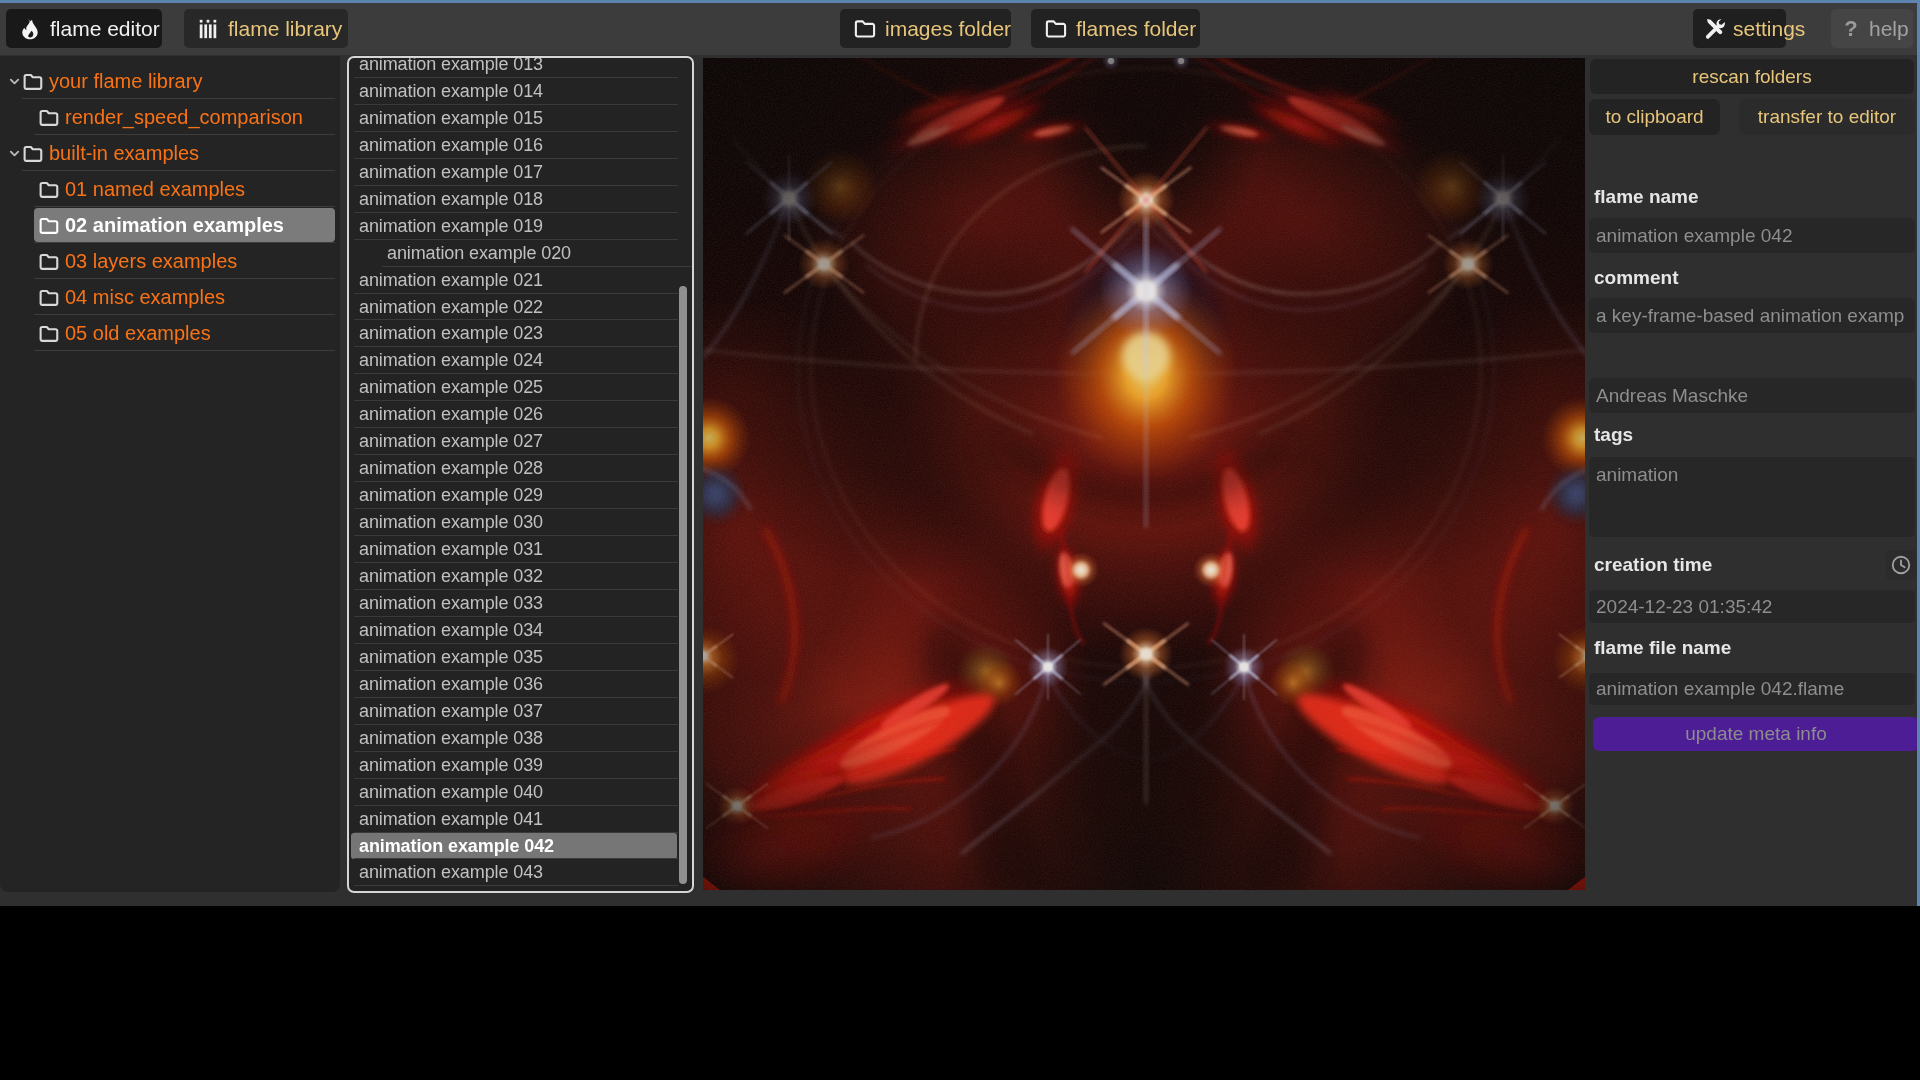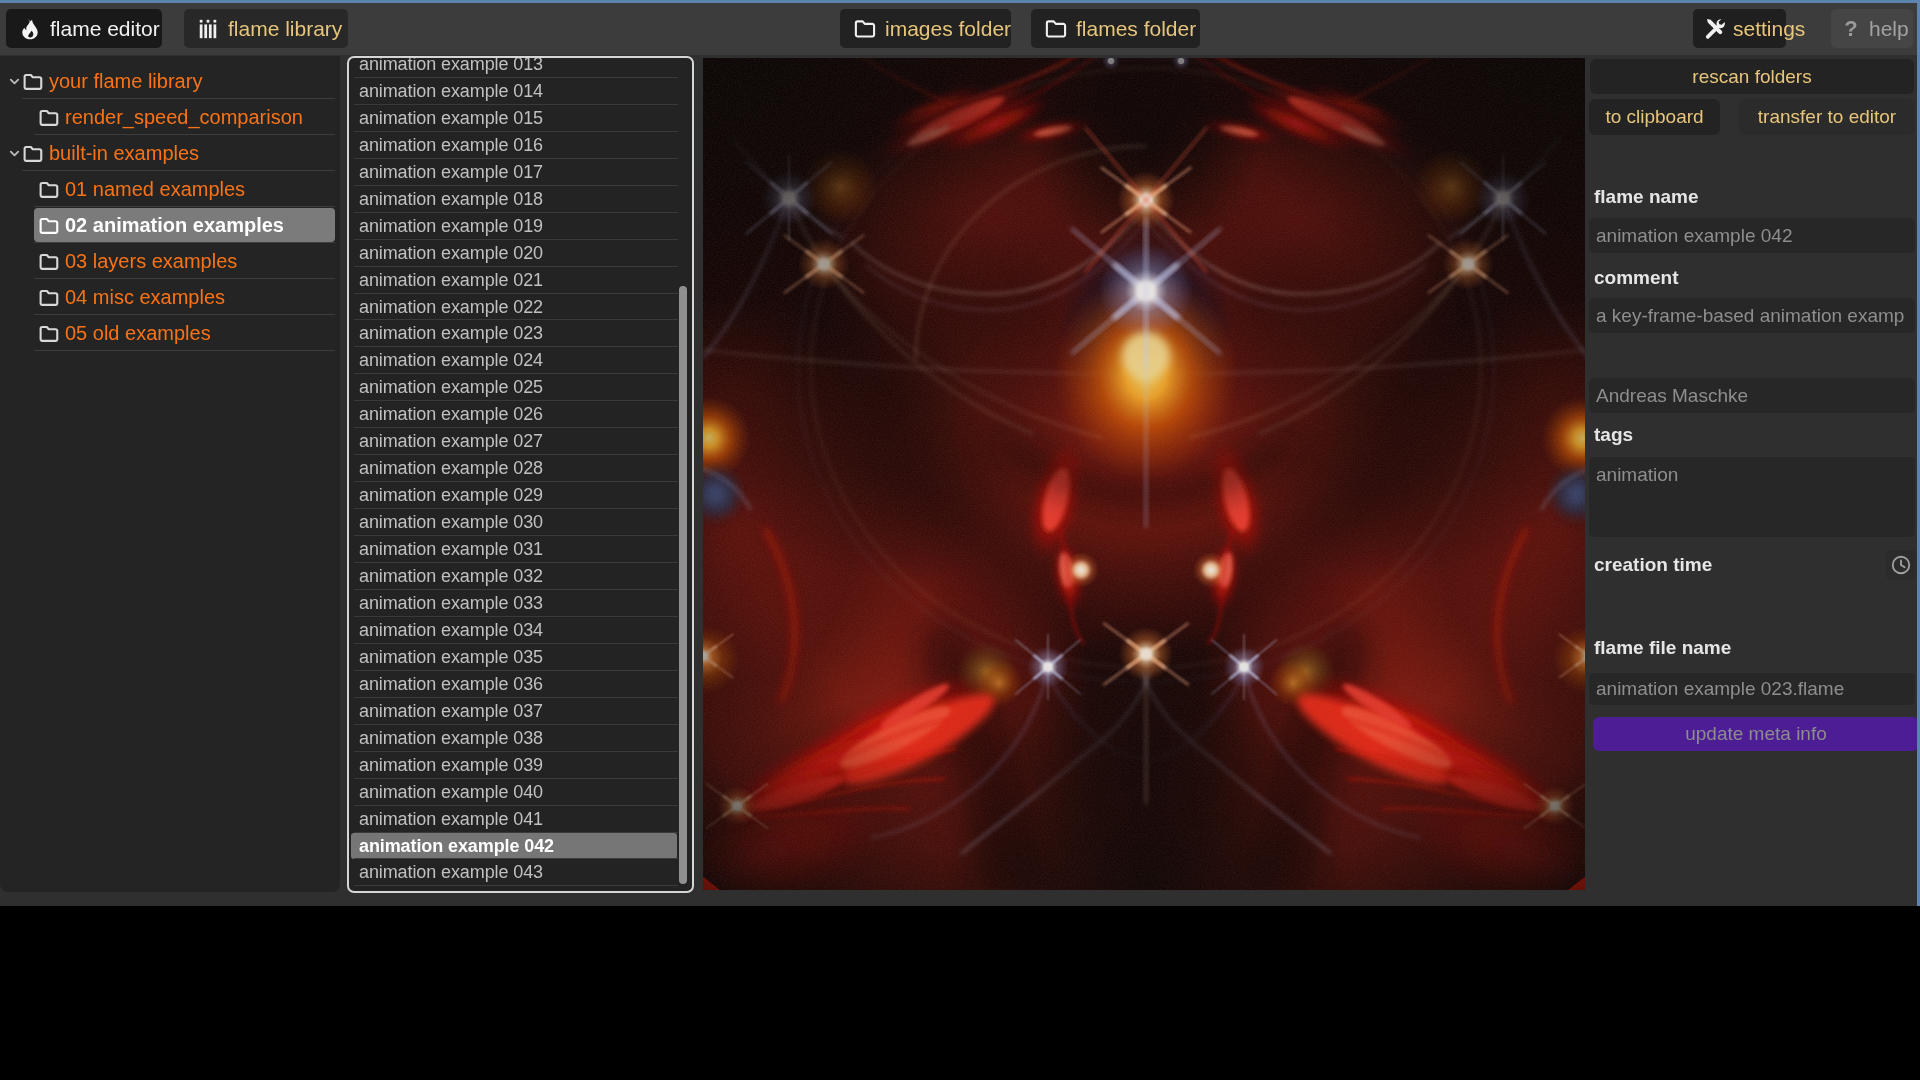--- a/index.html
+++ b/index.html
@@ -284,21 +284,21 @@
         <div class="list-row" style="top: 134.75px;">
           <div class="lhl"></div>
           <span class="ltext">animation example 018</span>
           <div class="lsep"></div>
         </div>
         <div class="list-row" style="top: 161.7px;">
           <div class="lhl"></div>
           <span class="ltext">animation example 019</span>
           <div class="lsep"></div>
         </div>
-        <div class="list-row" style="top: 188.65px;">
+        <div class="list-row" style="top: 188.65px; margin-left: 28px;">
           <div class="lhl"></div>
           <span class="ltext">animation example 020</span>
           <div class="lsep"></div>
         </div>
         <div class="list-row" style="top: 215.6px;">
           <div class="lhl"></div>
           <span class="ltext">animation example 021</span>
           <div class="lsep"></div>
         </div>
         <div class="list-row" style="top: 242.55px;">
@@ -699,23 +699,24 @@
     <div class="dlabel lbl-tags">tags</div>
     <div class="dvalue val-tags">animation</div>
 
     <div class="dlabel lbl-ctime">creation time</div>
     <div class="clockbox">
       <svg width="22" height="22" viewBox="0 0 24 24">
           <circle cx="12" cy="12" r="9" fill="none" stroke="#9f9f9f" stroke-width="2"></circle>
           <path d="M12 7 v5 l4 2.5" fill="none" stroke="#9f9f9f" stroke-width="2" stroke-linecap="round"></path>
         </svg>
     </div>
+    <div class="dvalue val-ctime">2024-12-23 01:35:42</div>
 
     <div class="dlabel lbl-fname">flame file name</div>
-    <div class="dvalue val-fname">animation example 023.flame</div>
+    <div class="dvalue val-fname">animation example 042.flame</div>
 
     <div class="rbtn btn-update">update meta info</div>
   </div>
 
   <div class="accent-top"></div>
   <div class="accent-right"></div>
 </div>
 <div class="blackstrip"></div>
 
 </body></html>

